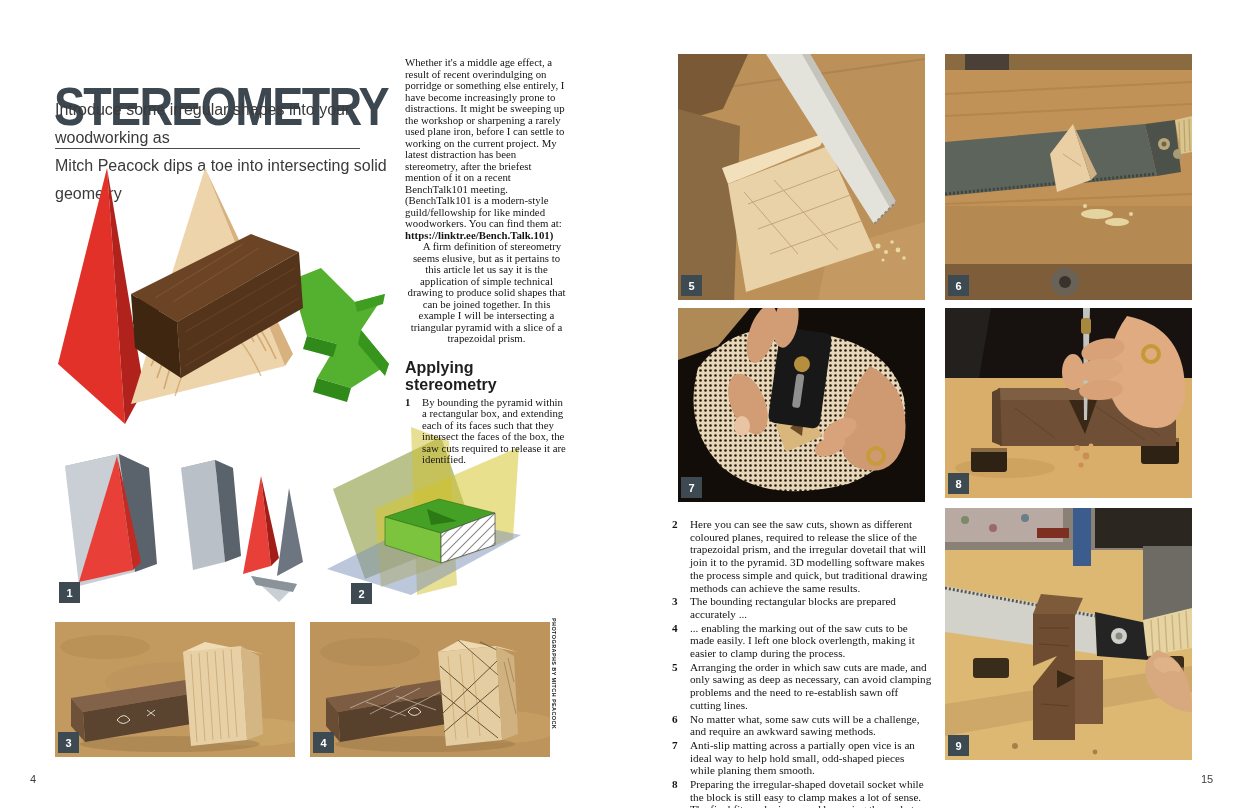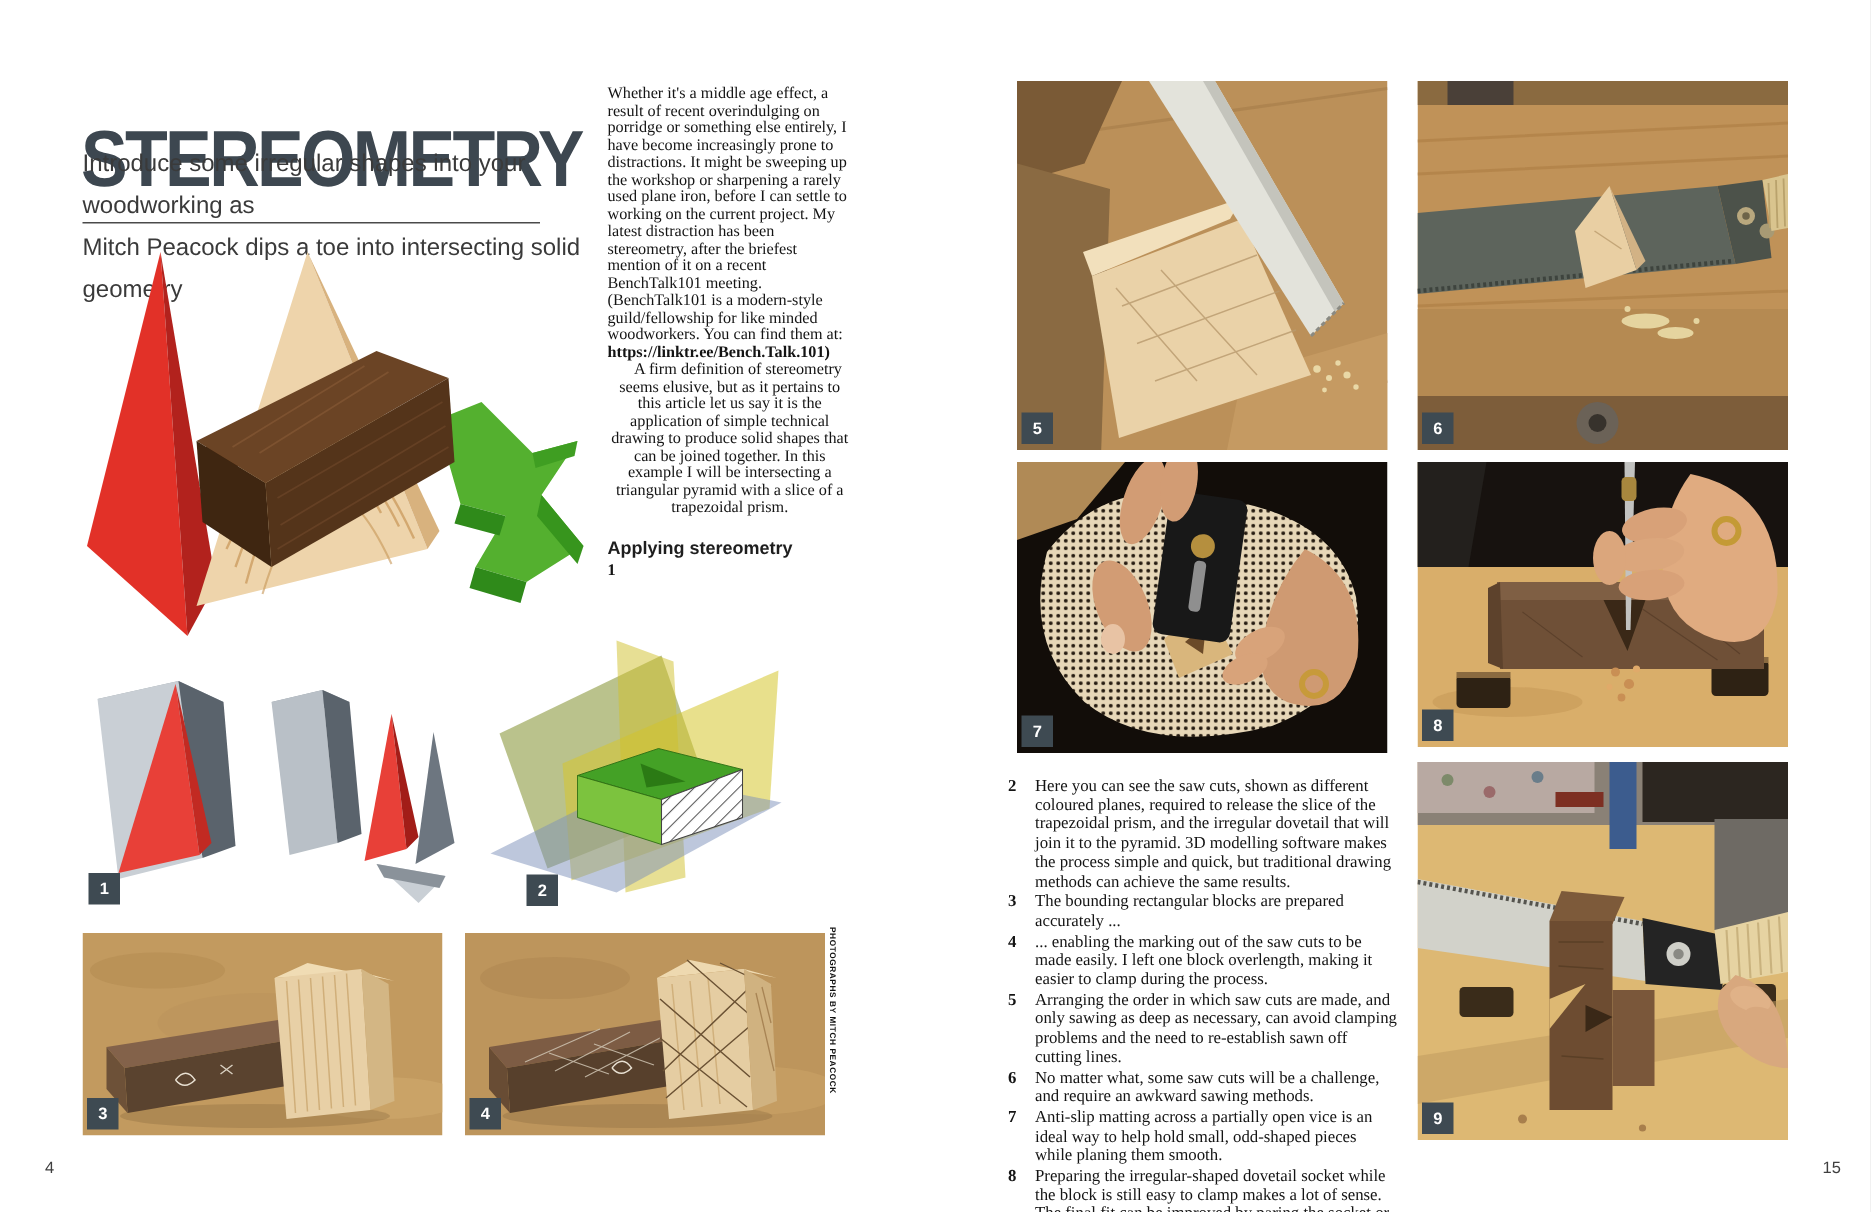--- a/index.html
+++ b/index.html
@@ -15,21 +15,21 @@
               font-size:16px;color:#3a3a3a;line-height:28px;}
   #standfirst span{display:block;}
   #rule{left:55px;top:148px;width:305px;height:0;border-top:1px solid #4a4a4a;}
 
   
   #midcol{left:405px;top:57px;width:163px;font-size:10.8px;line-height:11.5px;color:#141414;}
   #midcol p{margin:0;}
   #midcol .indent{text-indent:11px;text-align:center;}
   #midcol .link{font-weight:bold;}
   #sectionhead{margin:14px 0 3px 0;font-family:"Liberation Sans",sans-serif;font-weight:bold;
-               font-size:12px;color:#1e1e1e;line-height:1.1;}
+               font-size:16px;color:#1e1e1e;line-height:1.1;}
   .step{display:flex;margin:0 0 1px 0;}
   .step .sn{flex:none;width:17px;font-weight:bold;}
   .step .st{flex:1;}
 
   
   #steplist{left:672px;top:518px;width:260px;font-size:11.2px;line-height:12.7px;color:#141414;
             list-style:none;margin:0;padding:0;}
   #steplist .step .sn{width:18px;}
 
   
@@ -39,21 +39,21 @@
           color:#fff;font-family:"Liberation Sans",sans-serif;font-weight:bold;font-size:11px;
           display:flex;align-items:center;justify-content:center;}
   .fig-badge{bottom:3px;left:4px;}
 
   
   #credit{left:551px;top:618px;height:120px;writing-mode:vertical-rl;
           font-family:"Liberation Sans",sans-serif;font-weight:bold;font-size:5.5px;
           letter-spacing:.4px;color:#111;}
   .pagenum{font-family:"Liberation Sans",sans-serif;font-size:11px;color:#3f3f3f;}
   #pn-left{left:30px;top:773px;}
-  #pn-right{left:1201px;top:773px;margin-left:14px;}
+  #pn-right{left:1201px;top:773px;}
 </style>
 </head>
 <body>
 
 <div id="spread">
 
   <h1 id="title" class="abs">STEREOMETRY</h1>
 
   <div id="standfirst" class="abs">
     <span>Introduce some irregular shapes into your woodworking as</span>
@@ -191,20 +191,21 @@
   <div id="credit" class="abs">PHOTOGRAPHS BY MITCH PEACOCK</div>
   <div id="pn-left" class="abs pagenum">4</div>
 
   <div id="midcol" class="abs">
     <p><span>Whether it's a middle age effect, a result of recent overindulging on porridge or something else entirely, I have become increasingly prone to distractions. It might be sweeping up the workshop or sharpening a rarely used plane iron, before I can settle to working on the current project. My latest distraction has been stereometry, after the briefest mention of it on a recent BenchTalk101 meeting. (BenchTalk101 is a modern-style guild/fellowship for like minded woodworkers. You can find them at:</span>
       <span class="link">https://linktr.ee/Bench.Talk.101)</span></p>
     <p class="indent">A firm definition of stereometry seems elusive, but as it pertains to this article let us say it is the application of simple technical drawing to produce solid shapes that can be joined together. In this example I will be intersecting a triangular pyramid with a slice of a trapezoidal prism.</p>
     <h2 id="sectionhead">Applying stereometry</h2>
     <div class="step">
       <span class="sn">1</span>
+      <span class="st">By bounding the pyramid within a rectangular box, and extending each of its faces such that they intersect the faces of the box, the saw cuts required to release it are identified.</span>
     </div>
   </div>
 
   <figure class="abs" style="left:678px;top:54px;">
     <svg width="247" height="246" viewBox="0 0 247 246">
       <rect width="247" height="246" fill="#bb9059"></rect>
       <path d="M0,40 L247,5 M0,120 L60,100 M190,220 L247,200" stroke="#a87f4c" stroke-width="2" opacity=".7"></path>
       <polygon points="0,0 70,0 45,55 0,68" fill="#7a5a36"></polygon>
       <polygon points="0,55 62,72 56,250 0,250" fill="#8a6a42"></polygon>
       <polygon points="150,196 247,168 247,246 140,246" fill="#c59a62"></polygon>

